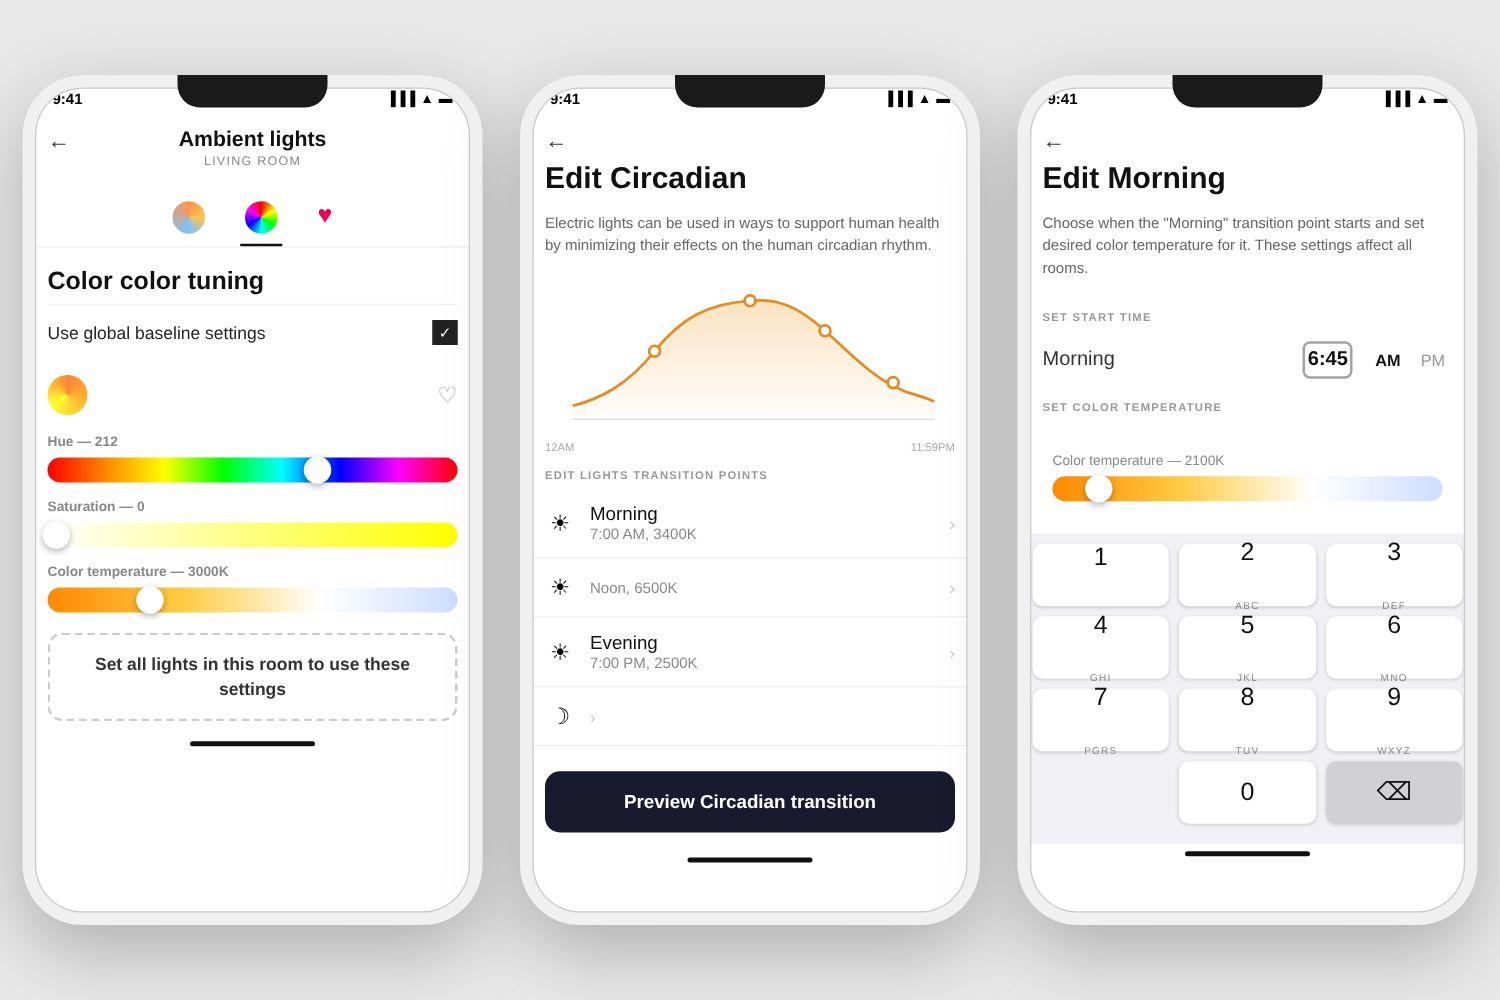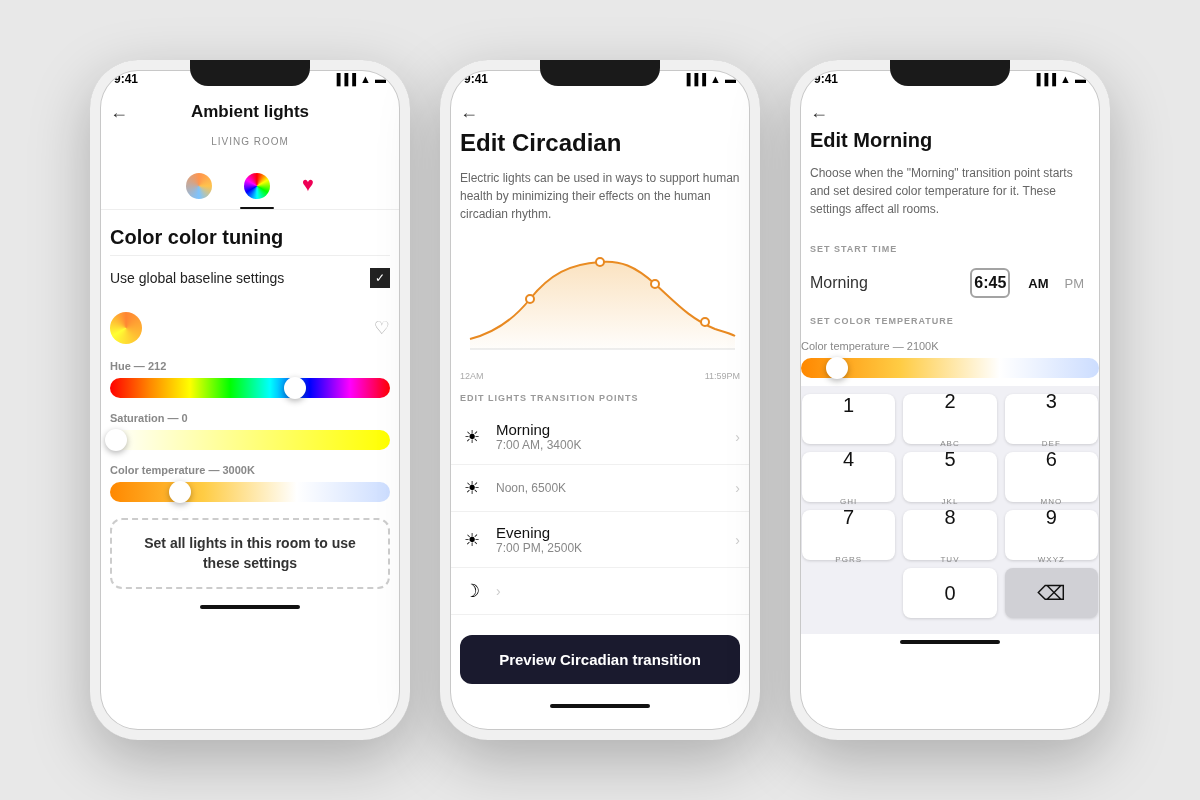--- a/index.html
+++ b/index.html
@@ -9,21 +9,21 @@
       background: #e8e8e8;
       display: flex;
       align-items: center;
       justify-content: center;
       gap: 30px;
       font-family: -apple-system, BlinkMacSystemFont, 'SF Pro Display', 'Helvetica Neue', sans-serif;
       overflow: hidden;
     }
 
     .phone {
-      width: 320px;
+      width: 368px;
       height: 680px;
       background: #fff;
       border-radius: 48px;
       box-shadow: 0 20px 60px rgba(0,0,0,0.25), inset 0 0 0 2px #d0d0d0;
       overflow: hidden;
       position: relative;
       display: flex;
       flex-direction: column;
     }
 
@@ -90,21 +90,21 @@
       font-size: 17px;
       font-weight: 700;
       color: #111;
     }
     .screen-subtitle {
       font-size: 10px;
       font-weight: 500;
       color: #888;
       letter-spacing: 1px;
       text-transform: uppercase;
-      margin-top: 14px;
+      margin-top: 2px;
     }
 
     .tabs-row {
       display: flex;
       justify-content: center;
       gap: 24px;
       padding: 8px 20px 0;
       border-bottom: 1px solid #eee;
       margin-bottom: 16px;
     }
@@ -370,22 +370,22 @@
       color: #999;
       padding: 4px 6px;
       cursor: pointer;
     }
     .ampm-btn.active {
       color: #111;
       font-weight: 700;
     }
 
     .color-temp-section {
-      padding: 0 11px;
-      margin: 8px 0;
+      padding: 0 28px;
+      margin: 26px 0;
     }
     .color-temp-label-row {
       font-size: 11px;
       color: #888;
       margin-bottom: 6px;
     }
 
     
     .numpad {
       background: #f0f0f5;
@@ -600,21 +600,21 @@
     <div class="status-icons">
       <span>▐▐▐</span>
       <span>▲</span>
       <span>▬</span>
     </div>
   </div>
 
   <div class="phone-content">
     <div class="screen3-header" style="padding-top:10px;">
       <span style="display:block;font-size:18px;color:#333;margin-bottom:6px;">←</span>
-      <div style="font-size:20px;font-weight:800;color:#111;">Edit Morning</div>
+      <div style="font-size:24px;font-weight:800;color:#111;">Edit Morning</div>
     </div>
 
     <div class="section-body">
       <div class="section-desc">Choose when the "Morning" transition point starts and set desired color temperature for it. These settings affect all rooms.</div>
     </div>
 
     <div class="field-section-label">SET START TIME</div>
 
     <div class="time-row">
       <span class="time-label">Morning</span>

